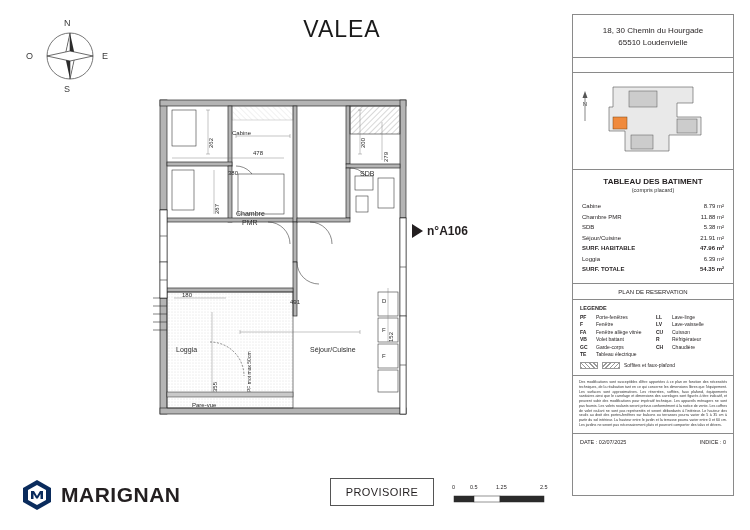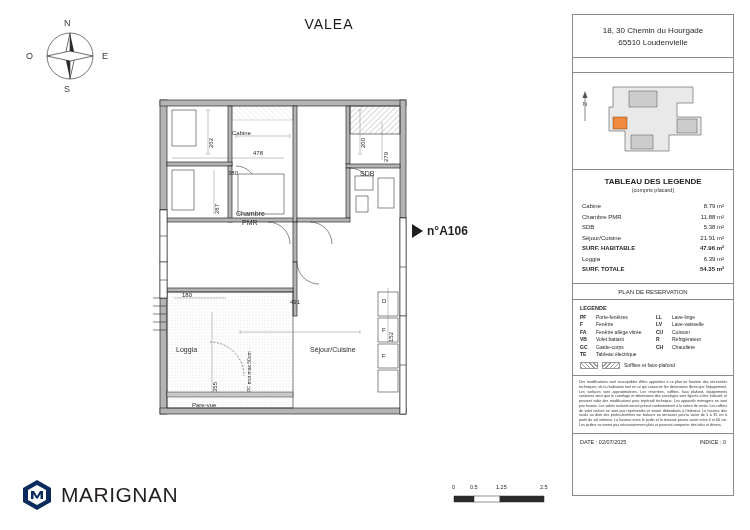--- a/index.html
+++ b/index.html
@@ -1,20 +1,20 @@
 <!DOCTYPE html>
 <html><head>
 <meta charset="utf-8">
 <style>
   html,body{margin:0;padding:0;}
   body{width:750px;height:530px;background:#ffffff;font-family:"Liberation Sans",sans-serif;color:#231f20;overflow:hidden;position:relative;}
   .root{position:absolute;left:0;top:0;width:750px;height:530px;}
 
   
-  .title{position:absolute;left:229px;top:16px;width:200px;text-align:center;font-size:14px;letter-spacing:1px;color:#1a1a1a;}
+  .title{position:absolute;left:242px;top:16px;width:200px;text-align:center;font-size:23px;letter-spacing:1px;color:#1a1a1a;}
 
   
   .compass{position:absolute;left:22px;top:18px;width:94px;height:80px;}
   .compass .lbl{position:absolute;font-size:9px;color:#3a3a3a;}
   .compass .n{left:42px;top:0px;}
   .compass .s{left:42px;top:66px;}
   .compass .e{left:80px;top:33px;}
   .compass .w{left:4px;top:33px;}
   .compass svg{position:absolute;left:22px;top:12px;}
 
@@ -59,21 +59,21 @@
   .legswatch{width:16px;height:5px;background:repeating-linear-gradient(45deg,#9a9a9a 0 1px,#fff 1px 3px);border:0.5px solid #999;}
   .legswatch2{width:16px;height:5px;background:repeating-linear-gradient(-45deg,#9a9a9a 0 1px,#fff 1px 3px);border:0.5px solid #999;}
 
   .notes{padding:4px 6px 5px 6px;font-size:3.6px;line-height:1.32;text-align:justify;color:#333;}
 
   .datebar{display:flex;justify-content:space-between;font-size:5.5px;padding:5px 7px;}
 
   
   .logo{position:absolute;left:20px;top:478px;display:flex;align-items:center;gap:7px;}
   .logo .mark{width:34px;height:34px;}
-  .logo .word{font-size:21px;font-weight:normal;letter-spacing:0.5px;color:#231f20;}
+  .logo .word{font-size:21px;font-weight:bold;letter-spacing:0.5px;color:#231f20;}
 
   .prov{position:absolute;left:330px;top:478px;width:102px;height:26px;border:1px solid #555;display:flex;align-items:center;justify-content:center;font-size:11px;letter-spacing:0.4px;}
 
   .scalebar{position:absolute;left:452px;top:494px;width:98px;height:22px;}
   .scalebar .nums{position:absolute;top:-10px;left:0;width:98px;font-size:5.5px;}
   .scalebar .nums span{position:absolute;}
   .scalebar svg{position:absolute;left:0;top:0;}
 </style>
 </head>
 <body>
@@ -273,21 +273,21 @@
         <g fill="#cccccc" stroke="#555" stroke-width="0.5">
           <rect x="56" y="18" width="28" height="16"></rect>
           <rect x="104" y="46" width="20" height="14"></rect>
           <rect x="58" y="62" width="22" height="14"></rect>
         </g>
         <rect x="40" y="44" width="14" height="12" fill="#f08a3c" stroke="#7a4410" stroke-width="0.5"></rect>
       </svg>
     </div>
 
     <div class="rsec">
-      <div class="tabhead">TABLEAU DES LEGENDE</div>
+      <div class="tabhead">TABLEAU DES BATIMENT</div>
       <div class="tabsub">(compris placard)</div>
       <div class="surfrows">
         <div class="srow">
             <span>Cabine</span>
             <span class="val">8.79 m²</span>
           </div>
         <div class="srow">
             <span>Chambre PMR</span>
             <span class="val">11.88 m²</span>
           </div>
@@ -387,20 +387,21 @@
     <span class="mark">
       <svg width="34" height="34" viewBox="0 0 34 34">
         <path d="M17 2 L31 10 L31 24 L17 32 L3 24 L3 10 Z" fill="#0a2b5c"></path>
         <path d="M17 7 L26 12 L26 22 L17 27 L8 22 L8 12 Z" fill="#ffffff"></path>
         <path d="M11 21 L11 13 L14 13 L17 18 L20 13 L23 13 L23 21 L20.5 21 L20.5 16 L17.8 20.5 L16.2 20.5 L13.5 16 L13.5 21 Z" fill="#0a2b5c"></path>
       </svg>
     </span>
     <span class="word">MARIGNAN</span>
   </div>
 
+  <div class="prov">PROVISOIRE</div>
 
   <div class="scalebar">
     <div class="nums">
       <span style="left:0px;">0</span>
       <span style="left:18px;">0.5</span>
       <span style="left:44px;">1.25</span>
       <span style="left:88px;">2.5</span>
     </div>
     <svg width="98" height="12" viewBox="0 0 98 12">
       <rect x="2" y="2" width="20" height="6" fill="#2b2b2b" stroke="#2b2b2b" stroke-width="0.5"></rect>

